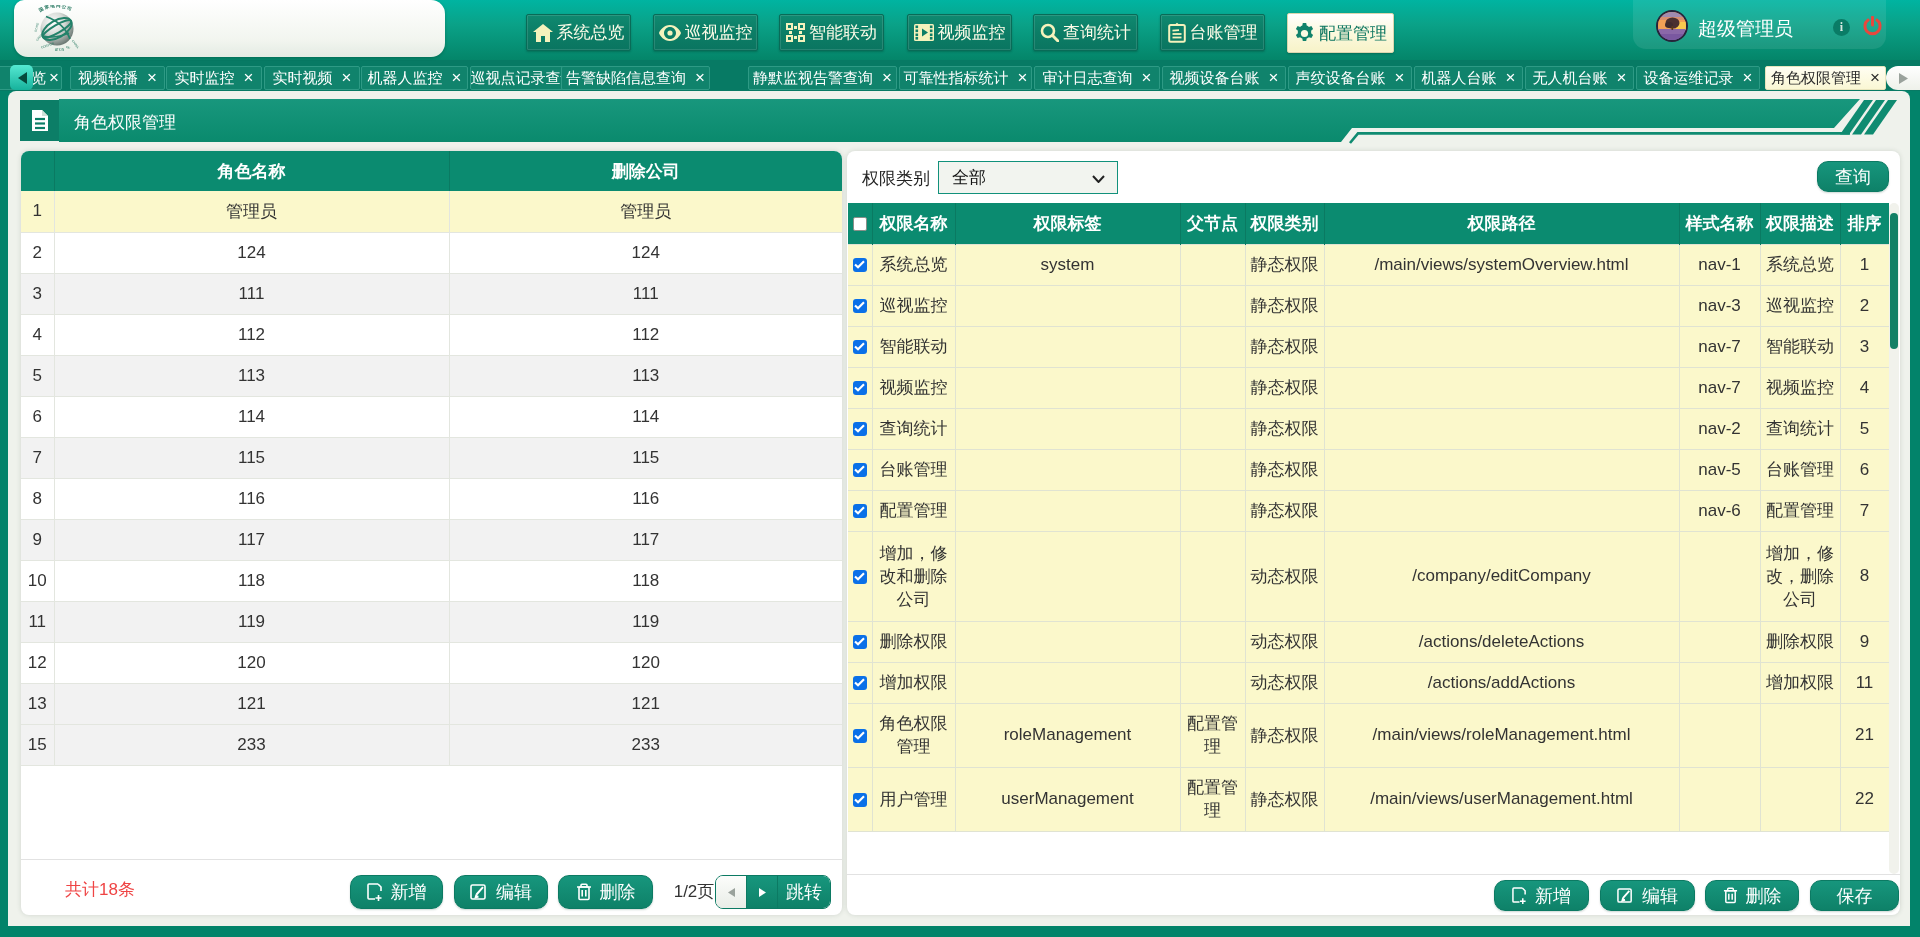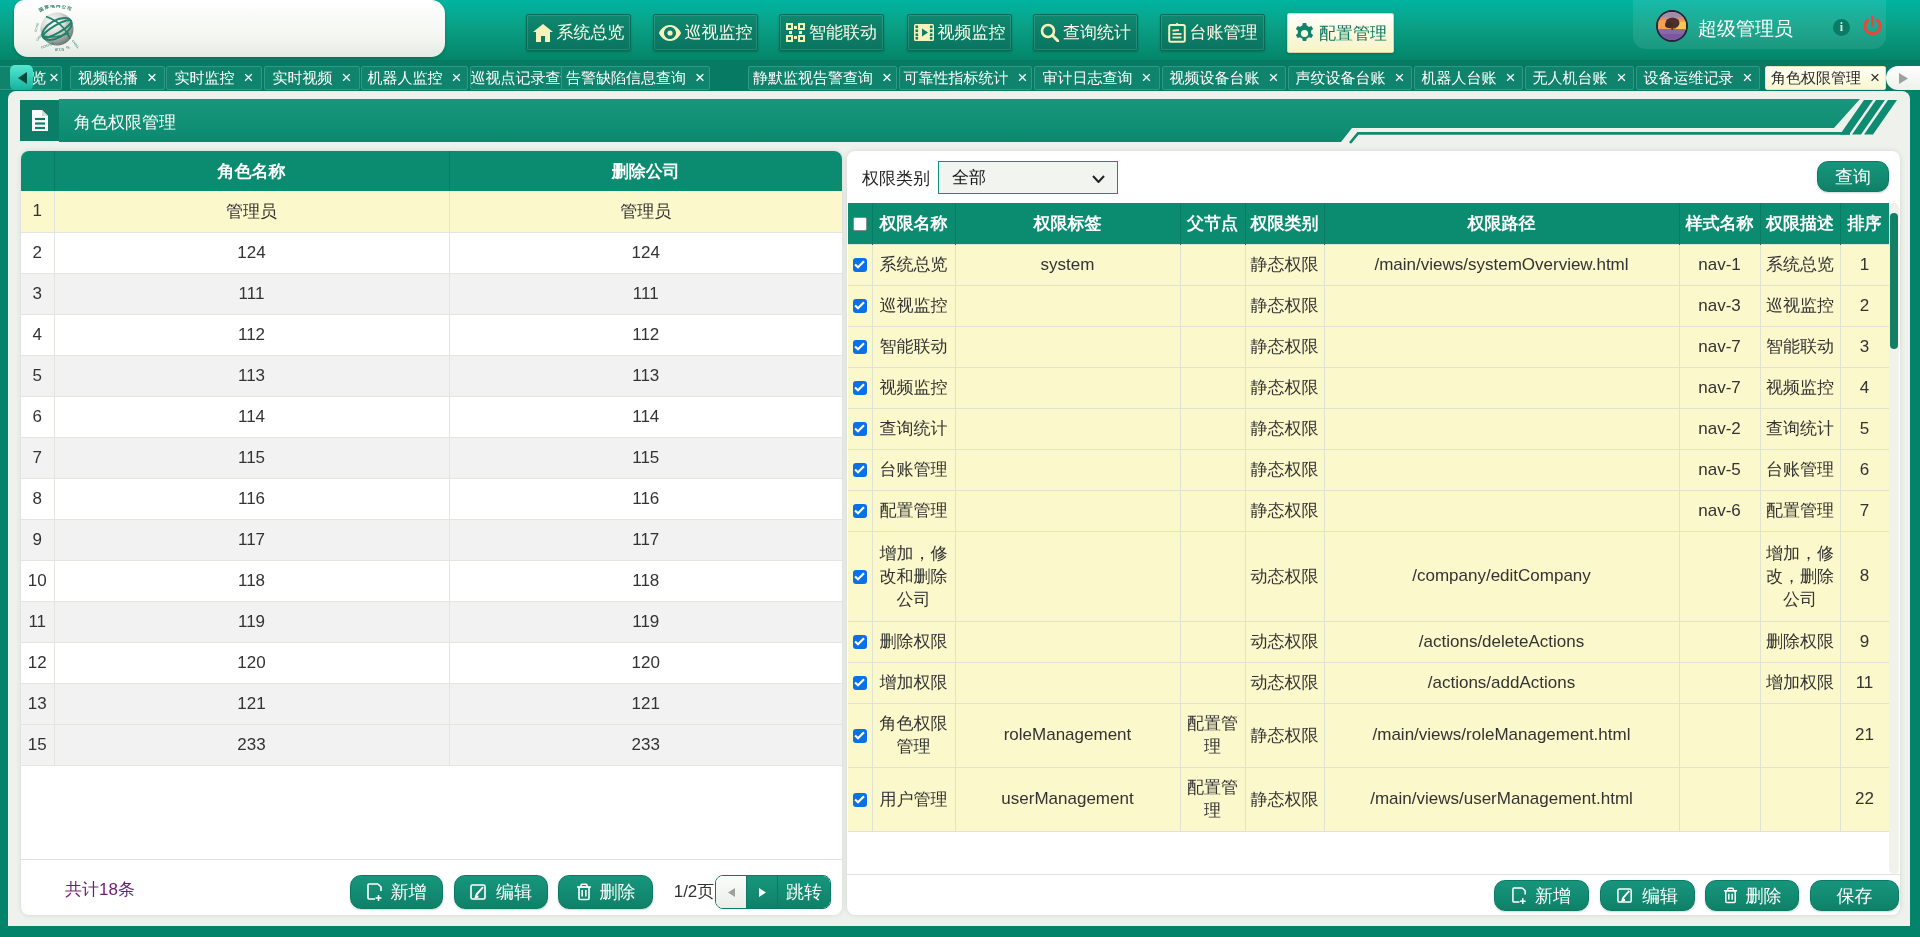--- a/index.html
+++ b/index.html
@@ -57,21 +57,21 @@
 
 .lt { border-collapse:collapse; table-layout:fixed; width:821px; font-size:17px; color:#333; }
 .lt th { background:#0b8b70; color:#fff; font-weight:bold; height:40px; font-size:17px; border-right:1px solid #0a7a62; }
 .lt th:first-child { border-radius:8px 0 0 0; }
 .lt th:last-child { border-right:none; border-radius:0 8px 0 0; }
 .lt td { height:41px; text-align:center; border-right:1px solid #e3e6df; border-bottom:1px solid #e3e6df; }
 .lt tr td:last-child { border-right:none; }
 .lt tr.sel td { background:#fbf8cb; }
 .lt tr.odd td { background:#f2f2f2; }
 #lfooter { position:absolute; left:0; bottom:0; width:821px; height:56px; border-top:1px solid #e2e2e2; }
-#lcount { position:absolute; left:44px; top:18px; font-size:17px; color:#701a75; }
+#lcount { position:absolute; left:44px; top:18px; font-size:17px; color:#ef4444; }
 .gbtn { position:absolute; height:34px; background:linear-gradient(180deg,#17967d 0%,#0e8168 100%);
   border:1px solid #0c7a63; border-radius:11px; color:#fff; font-size:18px;
   display:flex; align-items:center; justify-content:center; gap:8px; box-shadow:0 1px 2px rgba(0,60,40,.2); }
 #pageinfo { position:absolute; left:645px; top:15px; width:56px; text-align:center; font-size:17px; color:#333; line-height:34px; }
 #pager { position:absolute; left:694px; top:15px; height:34px; display:flex; border:1px solid #0c7a63; border-radius:8px; overflow:hidden; }
 #pgprev { width:30px; background:linear-gradient(180deg,#fcfdfb,#e9ede7); display:flex; align-items:center; justify-content:center; }
 #pgnext { width:31px; background:linear-gradient(180deg,#17967d,#0e8168); display:flex; align-items:center; justify-content:center; border-left:1px solid #0c7a63; }
 #pgjump { width:53px; background:linear-gradient(180deg,#17967d,#0e8168); color:#fff; font-size:18px; display:flex; align-items:center; justify-content:center; border-left:1px solid #0c7a63; }
 
 

